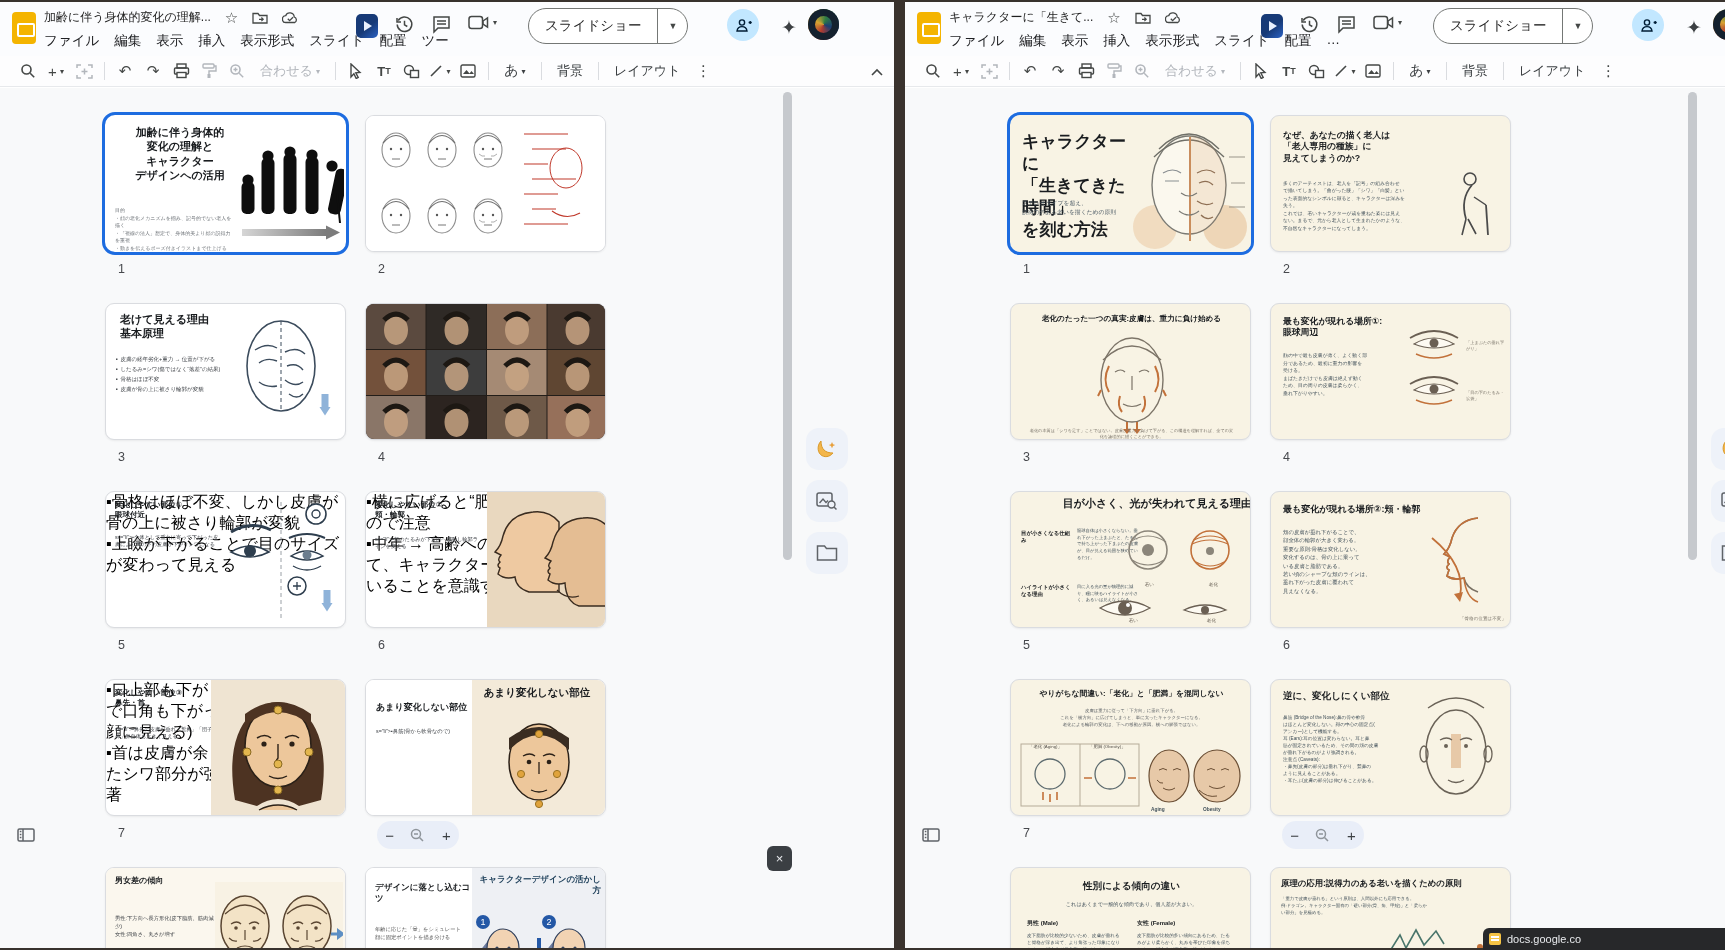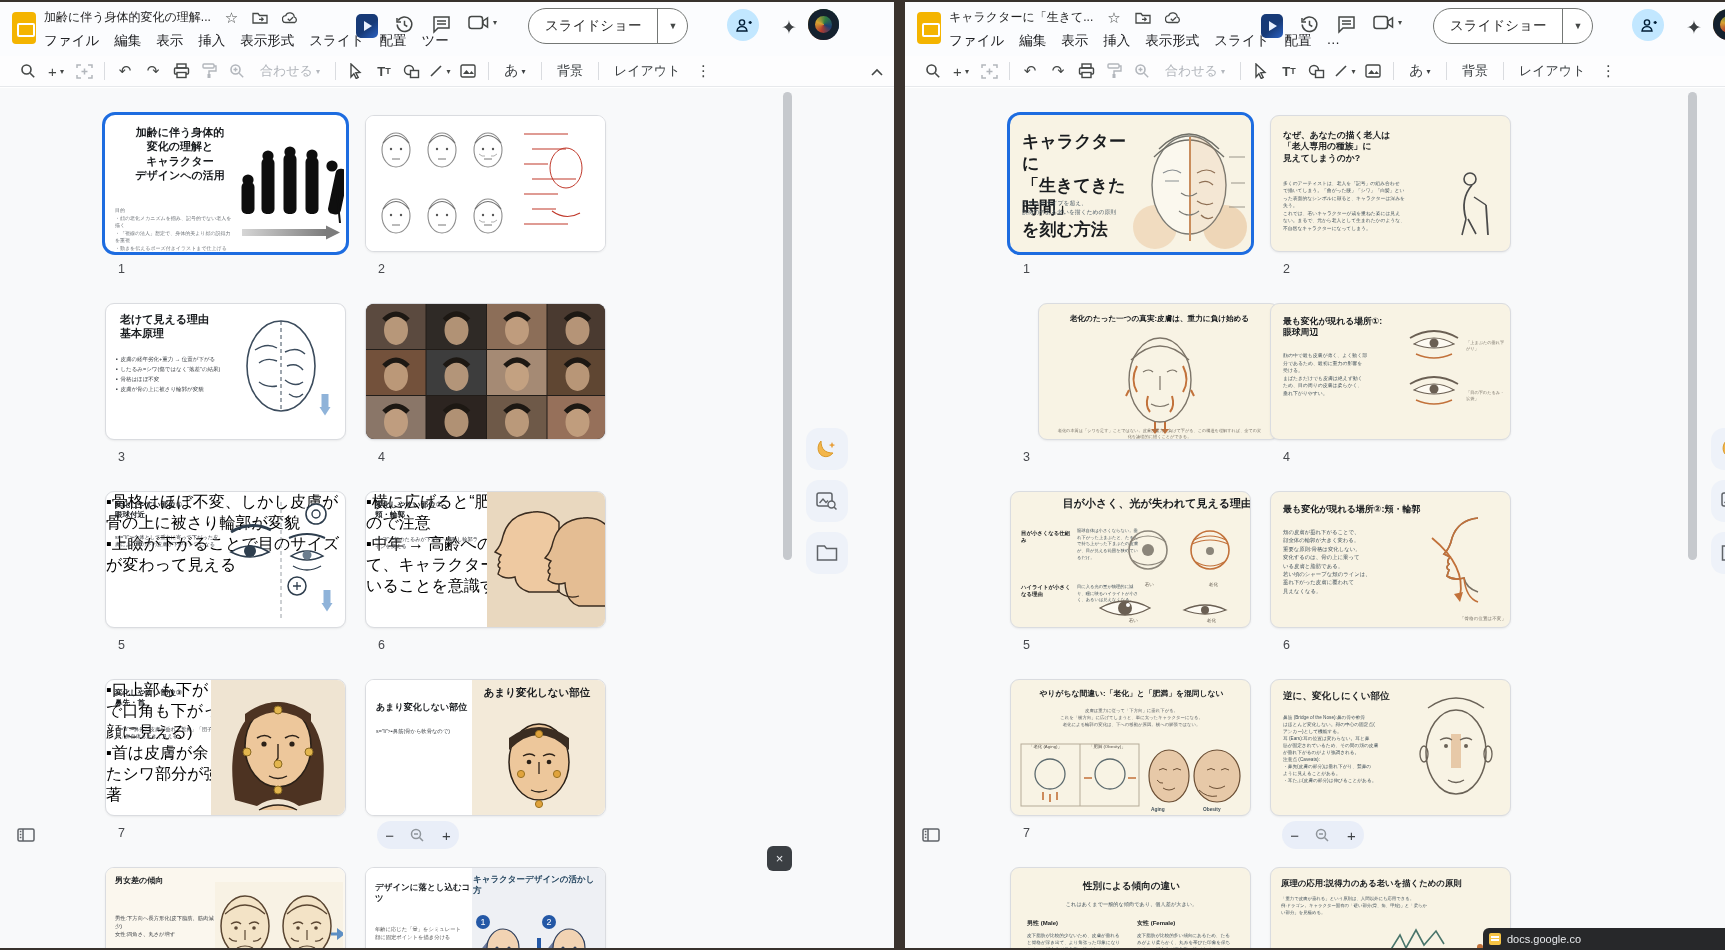--- a/index.html
+++ b/index.html
@@ -494,21 +494,21 @@
           </svg></div>
       </div>
       <div class="card" style="left: 365px; top: 779px;">
         <div style="position:absolute;left:0;top:0;width:108px;height:137px;background:#fff"></div>
     <div style="position:absolute;right:0;top:0;width:133px;height:137px;background:#eef0f4"></div>
     <div class="tt" style="left:9px;top:14px;font-size:8.5px;width:96px">デザインに落とし込むコツ</div>
     <div class="micro" style="left:9px;top:58px;font-size:5.3px;width:92px;color:#555">
           <div>年齢に応じた「量」をシミュレート</div>
           <div>顔に固定ポイントを描き分ける</div>
         </div>
-    <div class="tt" style="right:4px;top:6px;font-size:8.5px;width:128px;text-align:left;color:#23445e">キャラクターデザインの活かし方</div>
+    <div class="tt" style="right:4px;top:6px;font-size:8.5px;width:128px;text-align:right;color:#23445e">キャラクターデザインの活かし方</div>
     <div style="position:absolute;right:2px;top:30px"><svg width="130" height="96" viewBox="0 0 130 96">
             <g transform="translate(6 22)">
               <path d="M8 22 Q24 -2 40 22 l0 10 -40 0z" fill="#6b7a9e"></path>
       <ellipse cx="24" cy="28" rx="16" ry="19" fill="#f2d3b3" stroke="#31405c" stroke-width="1.2"></ellipse>
       <circle cx="18" cy="28" r="1.6" fill="#31405c"></circle>
               <circle cx="30" cy="28" r="1.6" fill="#31405c"></circle>
       <path d="M20 38 q4 2 8 0" stroke="#31405c" stroke-width="1.1" fill="none"></path>
       <path d="M2 64 q22 -18 44 0 z" fill="#5a6e96"></path>
       <circle cx="4" cy="2" r="7" fill="#2458a6"></circle>
               <text x="4" y="5" font-size="9" fill="#fff" text-anchor="middle">1</text>
@@ -759,21 +759,21 @@
         </div>
     <div style="position:absolute;right:8px;bottom:8px"><svg width="56" height="70" viewBox="0 0 56 70">
       <circle cx="24" cy="10" r="6" fill="none" stroke="#4a4a4a" stroke-width="1.6"></circle>
       <path d="M26 16 q-12 14 -6 34" fill="none" stroke="#4a4a4a" stroke-width="1.8"></path>
       <path d="M20 50 l-4 16 M22 50 l8 15" stroke="#4a4a4a" stroke-width="1.6"></path>
       <path d="M28 28 l12 8" stroke="#4a4a4a" stroke-width="1.5"></path>
             <path d="M40 36 l2 30" stroke="#4a4a4a" stroke-width="1.8"></path>
           </svg></div>
       </div>
       <div class="snum" style="left: 378px; top: 174px;">2</div>
-      <div class="card cream" style="left: 105px; top: 215px; margin-left: 28px;">
+      <div class="card cream" style="left: 105px; top: 215px;">
         <div class="tt ctitle" style="left:0;top:10px;font-size:7.6px;width:241px;text-align:center">老化のたった一つの真実:皮膚は、重力に負け始める</div>
     <div style="position:absolute;left:46px;top:26px"><svg width="150" height="104" viewBox="0 0 150 104">
       <ellipse cx="75" cy="50" rx="31" ry="42" fill="none" stroke="#7c7468" stroke-width="1.4"></ellipse>
       <path d="M46 30 Q75 2 104 30" fill="none" stroke="#7c7468" stroke-width="1.4"></path>
       <path d="M58 42 q6 -4 10 0 M82 42 q6 -4 10 0 M75 46 v14 M66 74 q9 5 18 0" stroke="#7c7468" stroke-width="1.2" fill="none"></path>
       <path d="M52 36 q-7 14 0 26" fill="none" stroke="#c2713a" stroke-width="2"></path>
             <path d="M98 36 q7 14 0 26" fill="none" stroke="#c2713a" stroke-width="2"></path>
             <path d="M63 66 q-3 10 2 16" fill="none" stroke="#c2713a" stroke-width="2"></path>
             <path d="M87 66 q3 10 -2 16" fill="none" stroke="#c2713a" stroke-width="2"></path>
       <path d="M70 92 v8 M80 92 v8" stroke="#c2713a" stroke-width="2"></path>

